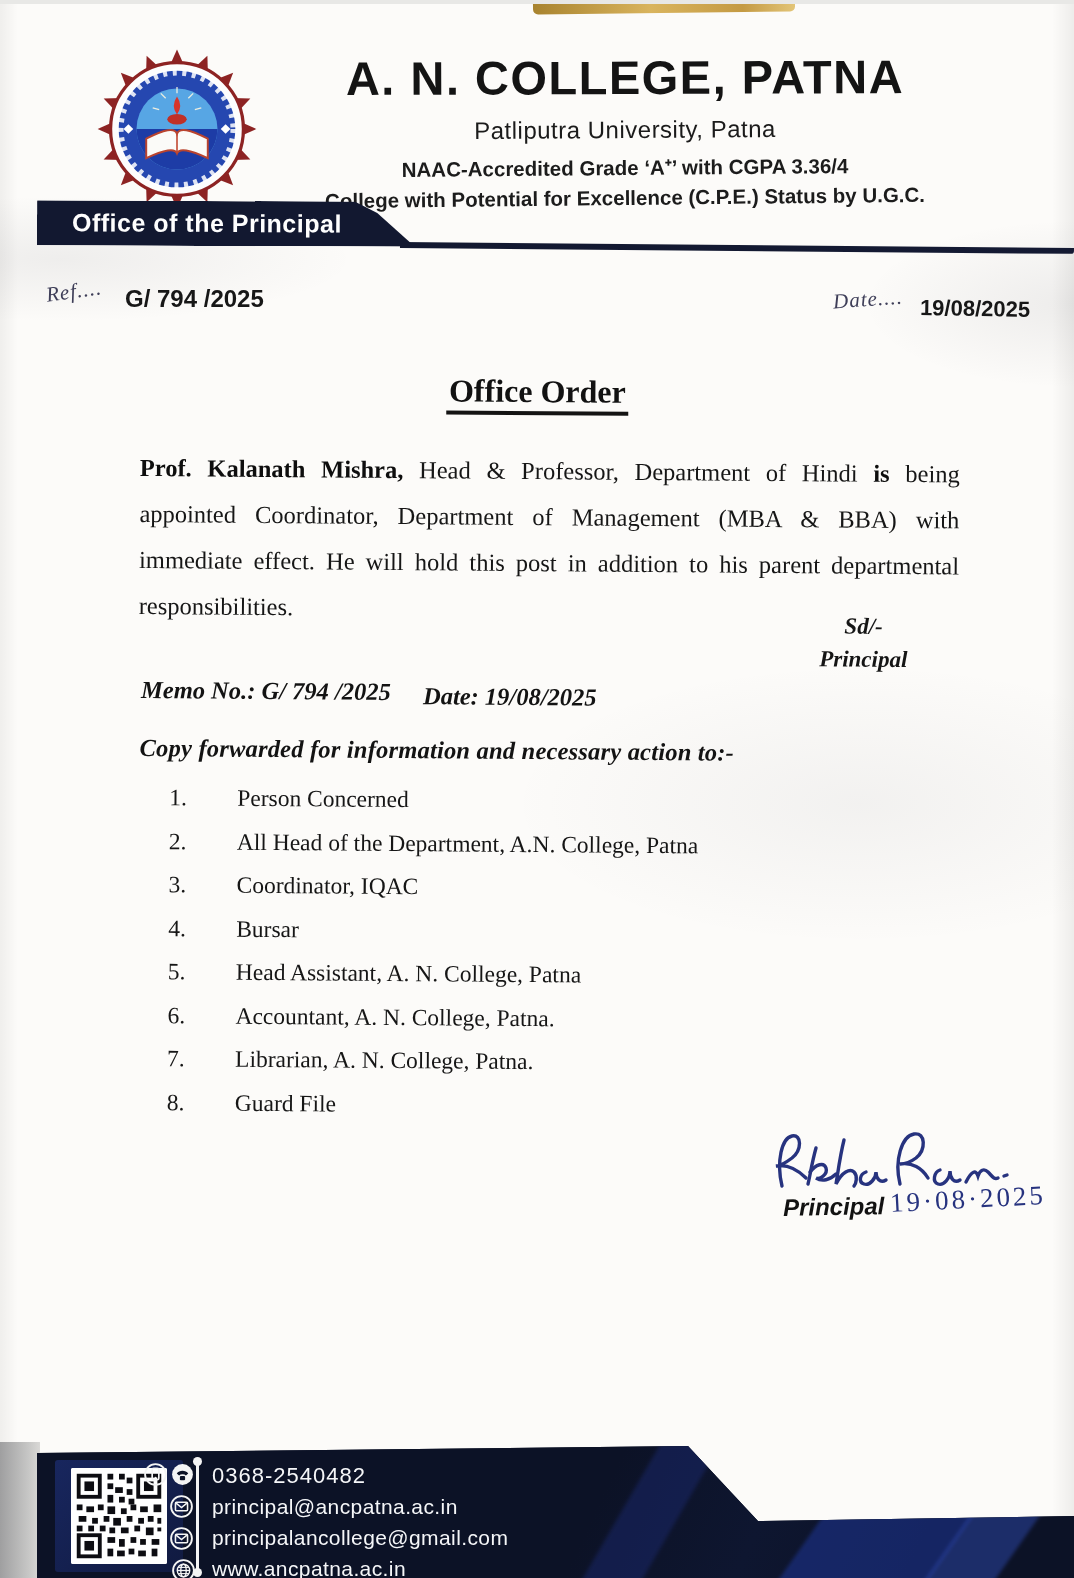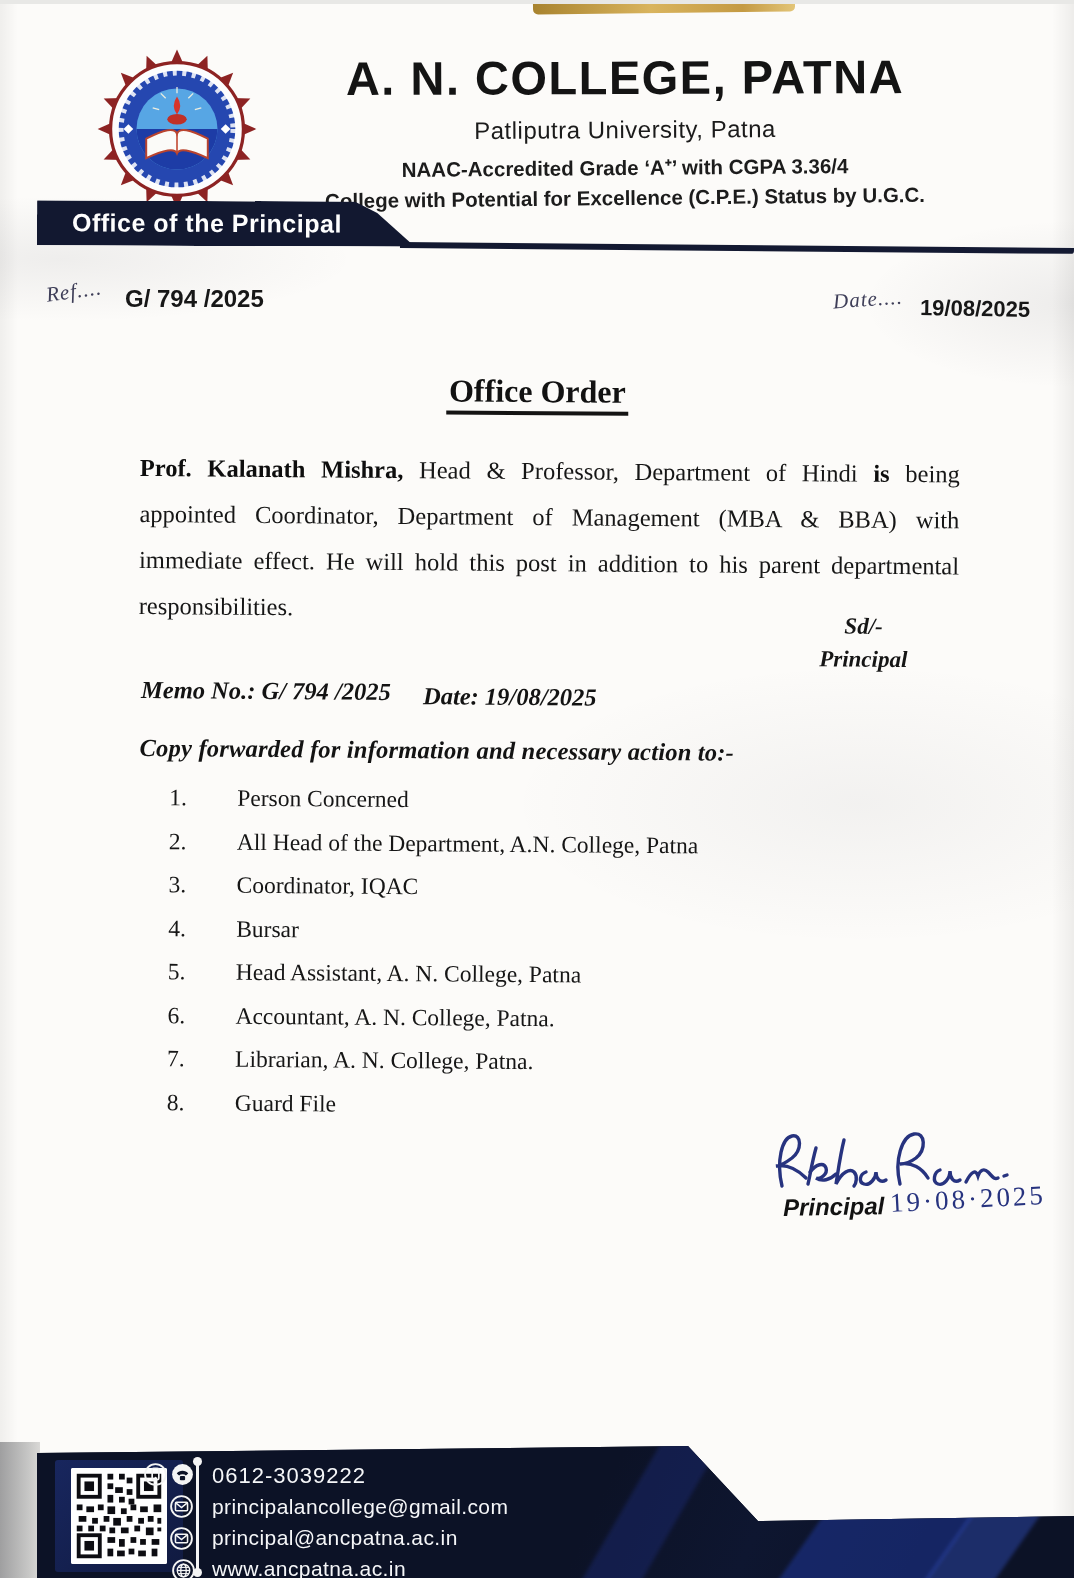--- a/index.html
+++ b/index.html
@@ -392,21 +392,21 @@
           <ellipse cx="12" cy="12" rx="2.6" ry="6" fill="none" stroke="#f4f4f4" stroke-width="1.3"></ellipse>
           <line x1="6" y1="12" x2="18" y2="12" stroke="#f4f4f4" stroke-width="1.3"></line>
           <line x1="6.8" y1="9" x2="17.2" y2="9" stroke="#f4f4f4" stroke-width="1.1"></line>
           <line x1="6.8" y1="15" x2="17.2" y2="15" stroke="#f4f4f4" stroke-width="1.1"></line>
         </svg>
       </div>
 
       <div class="v-sep"></div>
 
       <div class="footer-text">
-        <div class="footer-line phone">0612-3039222</div>
+        <div class="footer-line phone">0368-2540482</div>
+        <div class="footer-line">principal@ancpatna.ac.in</div>
         <div class="footer-line">principalancollege@gmail.com</div>
-        <div class="footer-line">principal@ancpatna.ac.in</div>
         <div class="footer-line">www.ancpatna.ac.in</div>
       </div>
     </div>
   </div>
 
 </div>
 
 </body></html>

